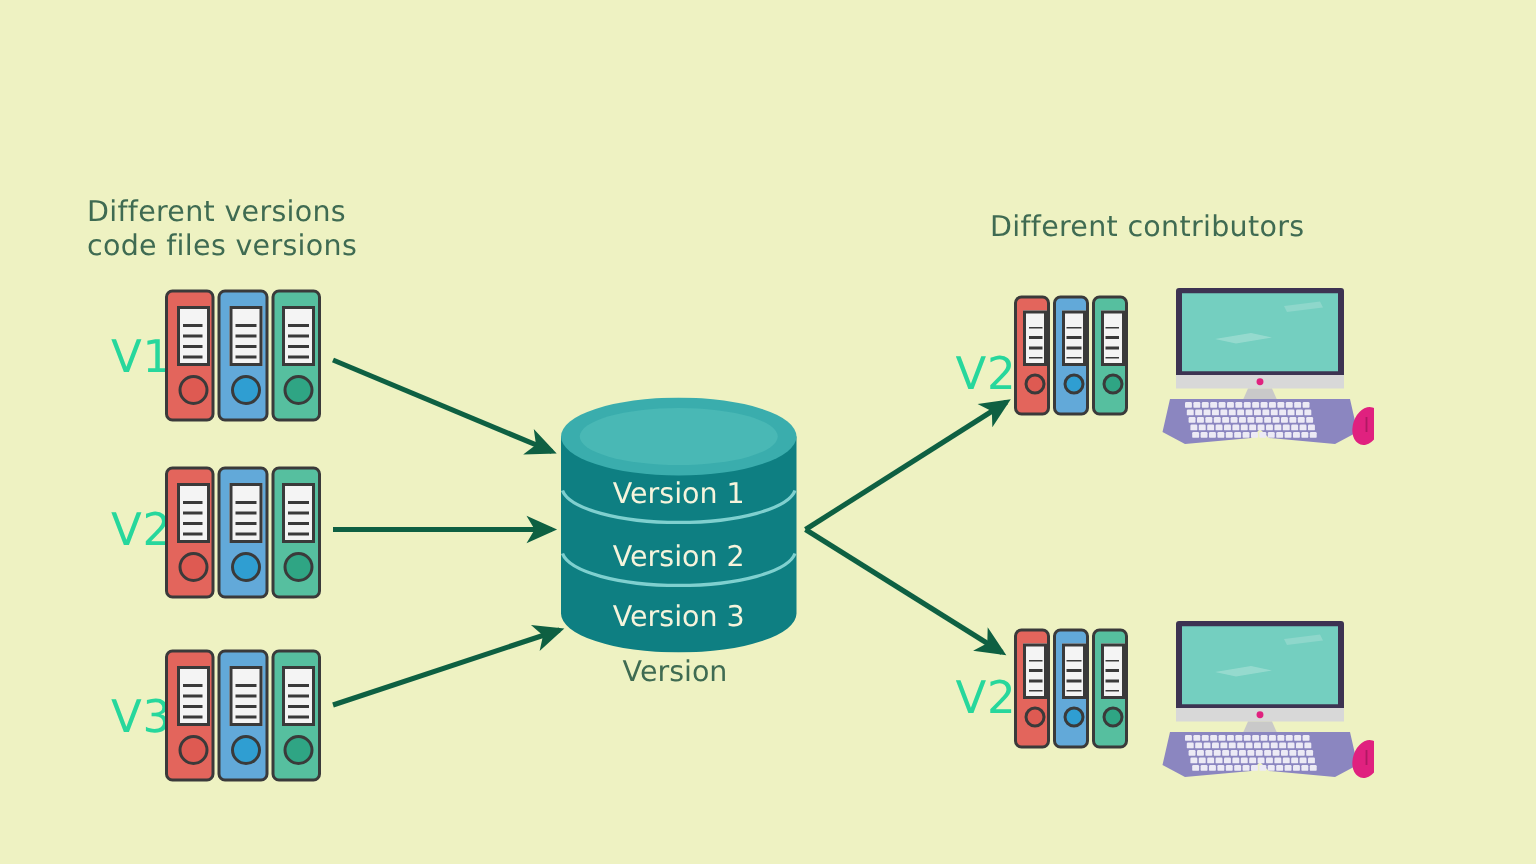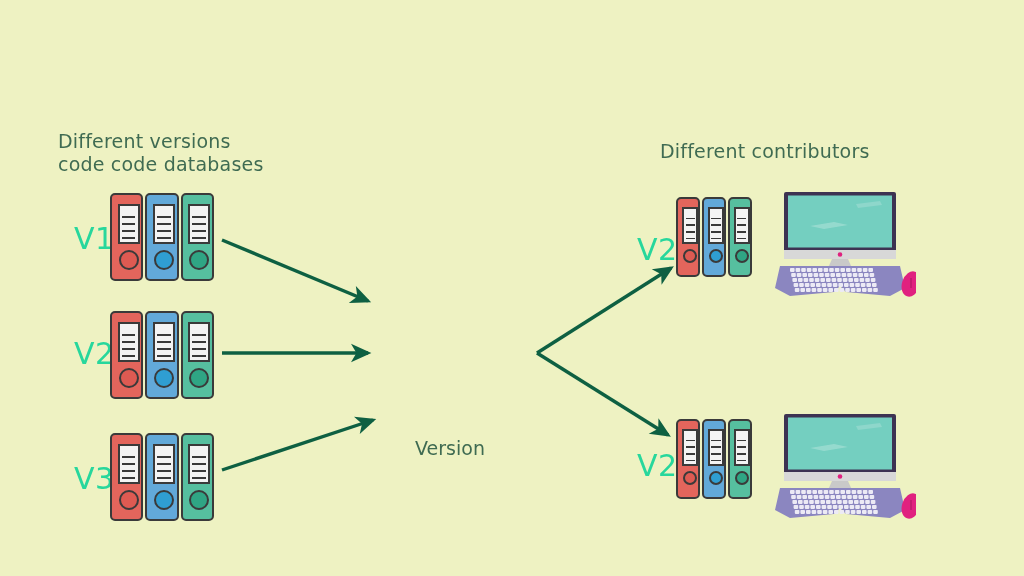--- a/index.html
+++ b/index.html
@@ -114,21 +114,21 @@
 
   
   #arrows { position: absolute; left: 0; top: 0; width: 1024px; height: 576px; }
 </style>
 </head>
 <body>
 
 <div id="stage">
 
 
-  <div class="caption" id="caption-left"><div>Different versions</div><div>code code databases</div></div>
+  <div class="caption" id="caption-left"><div>Different versions</div><div>code files versions</div></div>
   <div class="caption" id="caption-right"><div>Different contributors</div></div>
   <div id="server-label">Version</div>
 
   <div class="vtag" style="left:74px; top:224px;">V1</div>
   <div class="vtag" style="left:74px; top:339px;">V2</div>
   <div class="vtag" style="left:74px; top:464px;">V3</div>
 
   <div class="vtag" style="left:637px; top:235px;">V2</div>
   <div class="vtag" style="left:637px; top:451px;">V2</div>
 
@@ -273,20 +273,32 @@
             <i style="top: 8.832px; height: 1.6px;"></i>
             <i style="top: 15.456px; height: 1.6px;"></i>
             <i style="top: 22.08px; height: 1.6px;"></i>
             <i style="top: 28.704px; height: 1.6px;"></i>
           </div>
           <div class="ring" style="width: 14.56px; height: 14.56px; left: 4.85333px; top: 49.6px; background: rgb(47, 165, 132);"></div>
         </div>
       </div>
     </div>
 
+  <div id="cylinder">
+    <svg viewBox="0 0 165 170" width="165" height="170">
+      <path d="M4,26 L4,144 A78.5,26 0 0 0 161,144 L161,26 Z" fill="#0e7f82"></path>
+      <ellipse cx="82.5" cy="26" rx="78.5" ry="26" fill="#3aadad"></ellipse>
+      <ellipse cx="82.5" cy="26" rx="66" ry="19" fill="#49b8b5"></ellipse>
+      <path d="M5,62 A78,24 0 0 0 160,62" fill="none" stroke="#7fd0cf" stroke-width="2.2"></path>
+      <path d="M5,104 A78,24 0 0 0 160,104" fill="none" stroke="#7fd0cf" stroke-width="2.2"></path>
+      <text x="82.5" y="70" text-anchor="middle" fill="#f6f4dc" font-family="DejaVu Sans, sans-serif" font-size="19">Version 1</text>
+      <text x="82.5" y="112" text-anchor="middle" fill="#f6f4dc" font-family="DejaVu Sans, sans-serif" font-size="19">Version 2</text>
+      <text x="82.5" y="152" text-anchor="middle" fill="#f6f4dc" font-family="DejaVu Sans, sans-serif" font-size="19">Version 3</text>
+    </svg>
+  </div>
 
   <div id="computer-host">
       <div class="computer" style="left: 764px; top: 192px; width: 152px; height: 118px;"><svg viewBox="0 0 152 118" width="152" height="118">
           <rect x="20" y="0" width="112" height="62" rx="2" fill="#3d3352"></rect>
           <rect x="24" y="3.5" width="104" height="52" fill="#74cfc0"></rect>
           <path d="M46,34 L70,30 L84,33 L60,37 Z" fill="#a7e0d6" opacity="0.65"></path>
           <path d="M92,12 L116,9 L118,13 L94,16 Z" fill="#a7e0d6" opacity="0.5"></path>
           <rect x="20" y="58" width="112" height="9" fill="#d8d8d8"></rect>
           <circle cx="76" cy="62.5" r="2.3" fill="#e0217f"></circle>
           <path d="M68,67 L84,67 L88,76 L64,76 Z" fill="#c9c9c9"></path>

